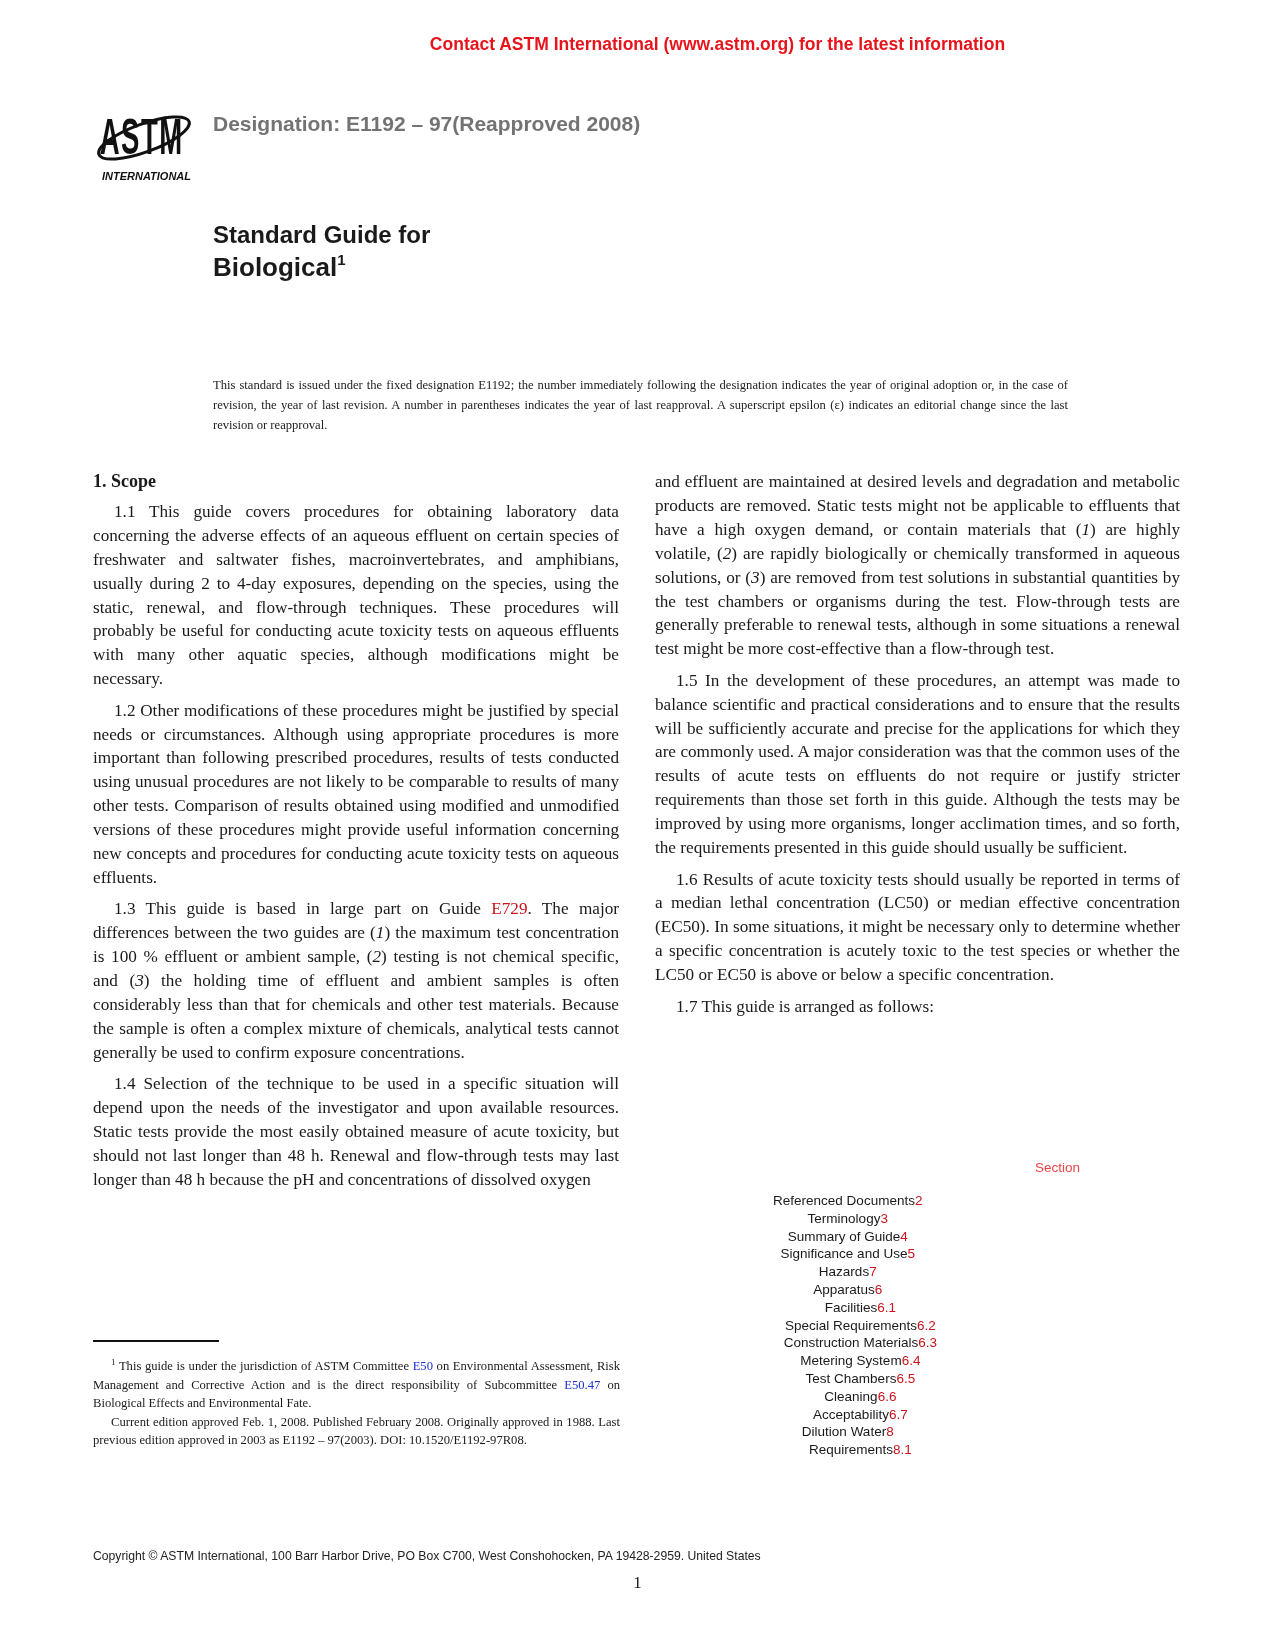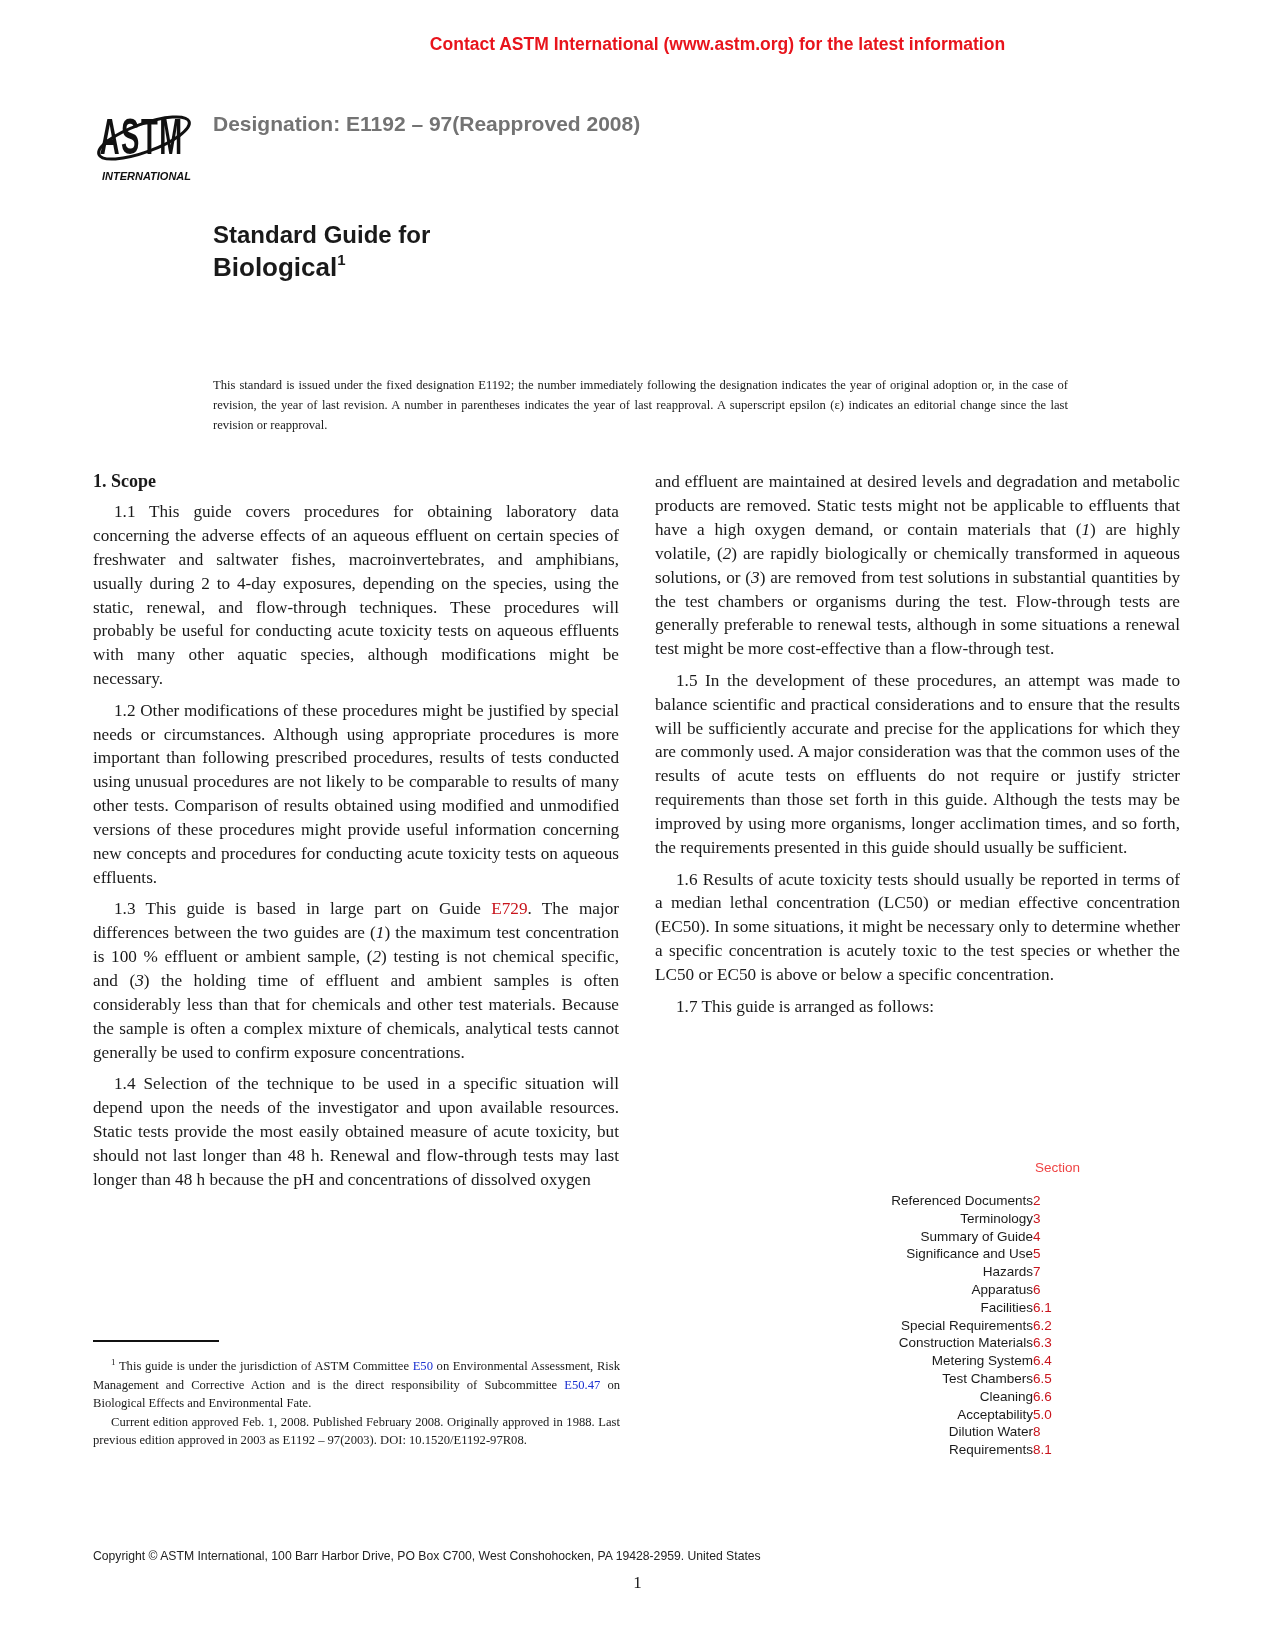--- a/index.html
+++ b/index.html
@@ -32,21 +32,21 @@
   .link { color:#1a2fd0; }
   i { font-style:italic; }
 
   .fn-rule { position:absolute; left:93px; top:1340px; width:126px; height:0; border-top:2px solid #111; }
   .footnote { position:absolute; left:93px; top:1353px; width:527px; font-size:12.6px; line-height:18.5px; text-align:justify; color:#1a1a1a; }
   .footnote p { margin:0; text-indent:18px; }
   .footnote sup { font-size:9px; }
 
   .toc-head { position:absolute; left:1035px; top:1160px; font-size:13.5px; color:#ef4444; }
   .toc { position:absolute; left:655px; top:1192px; width:420px; font-size:13.5px; line-height:17.8px; color:#1a1a1a; }
-  .toc-row { display:flex; justify-content:flex-end; }
+  .toc-row { display:flex; justify-content:center; }
   .toc-row .lbl.sub { padding-left:14px; }
   .toc-row .num { width:42px; color:#c8141c; }
 
   .copyright { position:absolute; left:93px; top:1549px; font-size:12.2px; color:#222; }
   .pagenum { position:absolute; left:0; width:1275px; top:1573px; text-align:center; font-size:17px; }
 </style>
 </head>
 <body>
 
 <div class="notice sans">
@@ -135,21 +135,21 @@
     <div class="toc-row">
       <span class="lbl sub">Test Chambers</span>
       <span class="num">6.5</span>
     </div>
     <div class="toc-row">
       <span class="lbl sub">Cleaning</span>
       <span class="num">6.6</span>
     </div>
     <div class="toc-row">
       <span class="lbl sub">Acceptability</span>
-      <span class="num">5.0</span>
+      <span class="num">6.7</span>
     </div>
     <div class="toc-row">
       <span class="lbl">Dilution Water</span>
       <span class="num">8</span>
     </div>
     <div class="toc-row">
       <span class="lbl sub">Requirements</span>
       <span class="num">8.1</span>
     </div>
   </div>

